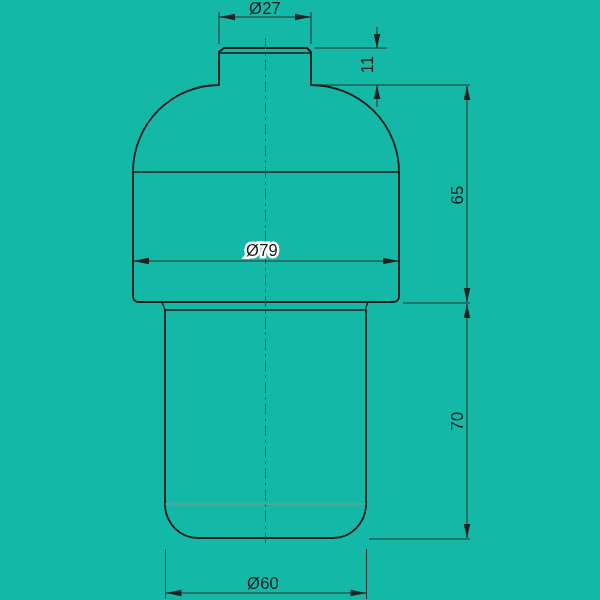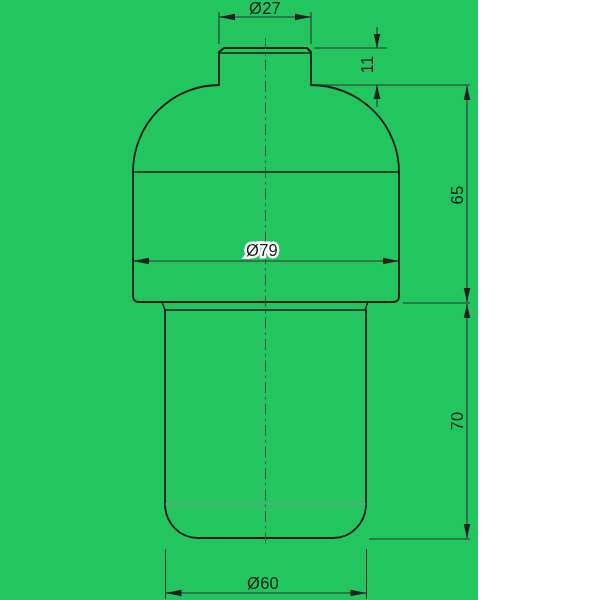--- a/index.html
+++ b/index.html
@@ -2,23 +2,23 @@
 <html><head>
 <meta charset="utf-8">
 <style>
   html, body {
     margin: 0;
     padding: 0;
     background: #ffffff;
   }
   .stage {
     position: relative;
-    width: 478px;
+    width: 600px;
     height: 600px;
-    background: #22c55e;
+    background: #14b8a6;
     font-family: "Liberation Sans", sans-serif;
     overflow: hidden;
   }
   svg { display: block; }
   .outline       { stroke: #1a1a1a; stroke-width: 1.8; fill: none; stroke-linejoin: round; stroke-linecap: round; }
   .outline-thin  { stroke: #1a1a1a; stroke-width: 1.3; fill: none; stroke-linecap: round; }
   .seam          { stroke: #8f8f8f; stroke-width: 1.1; fill: none; }
   .centerline    { stroke: #4a4a4a; stroke-width: 1; fill: none; stroke-dasharray: 11 4 2.5 4; }
   .dim           { stroke: #333333; stroke-width: 1.05; fill: none; stroke-linecap: butt; }
   .arrow         { fill: #222222; stroke: none; }

